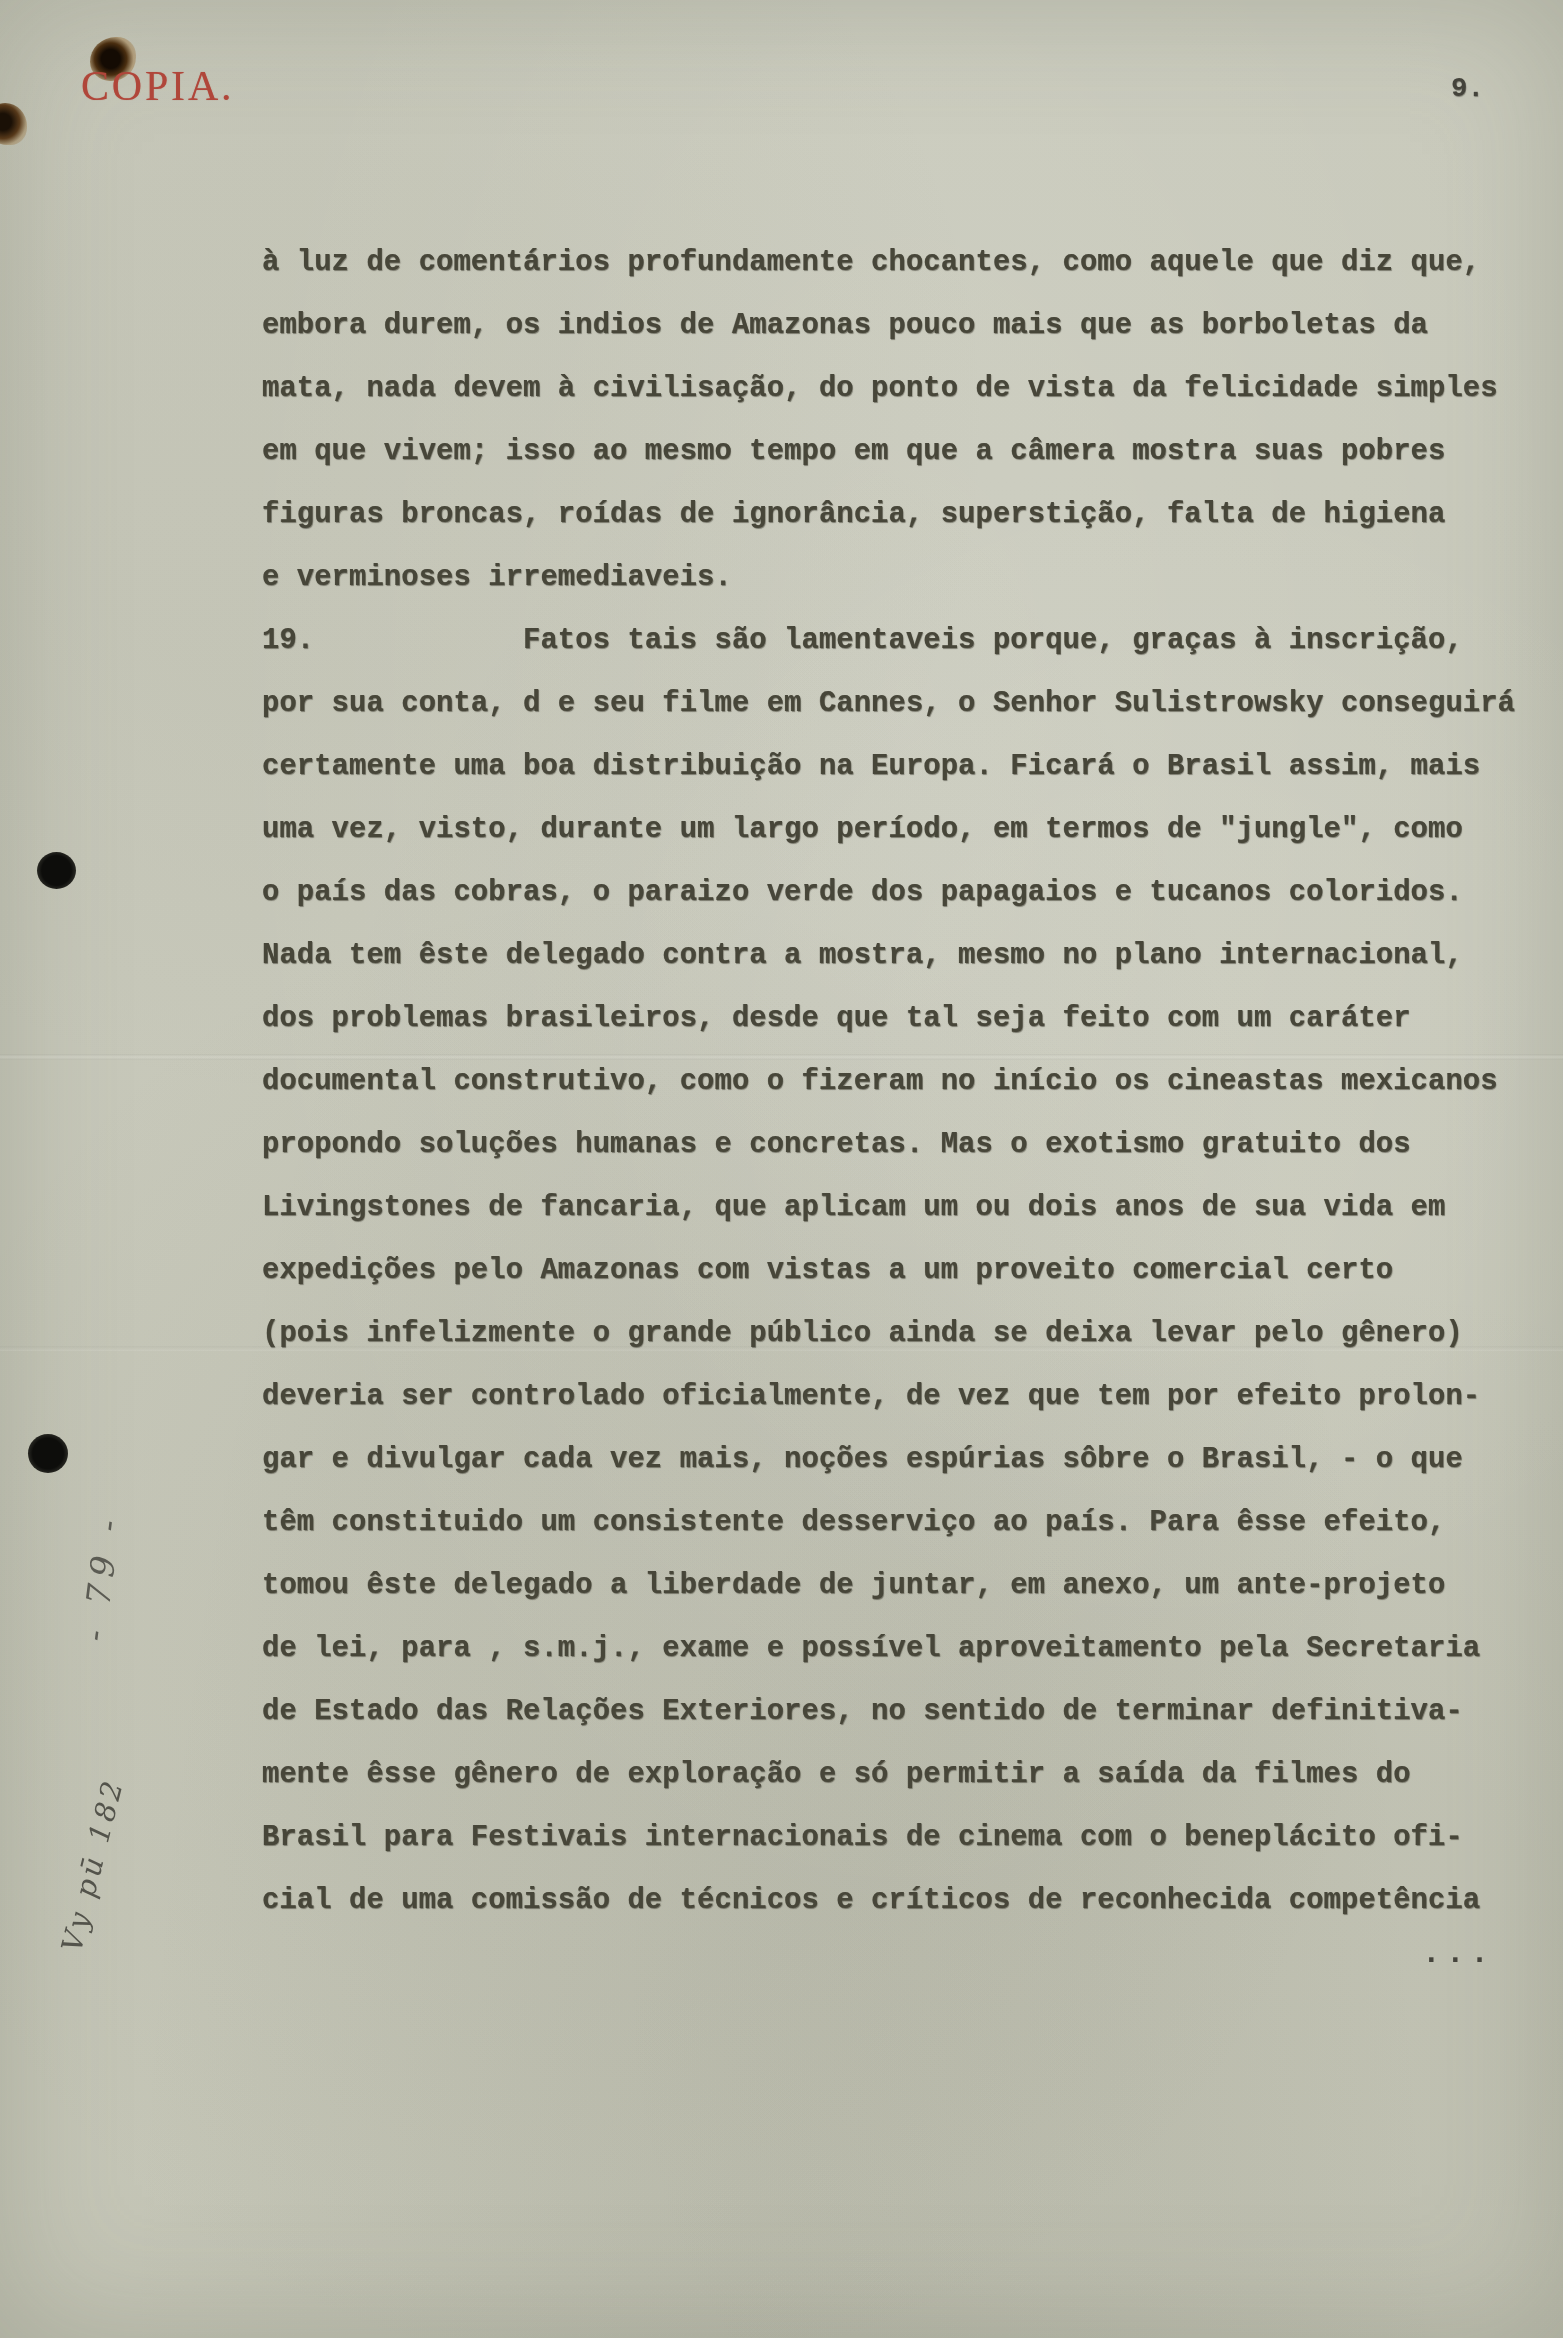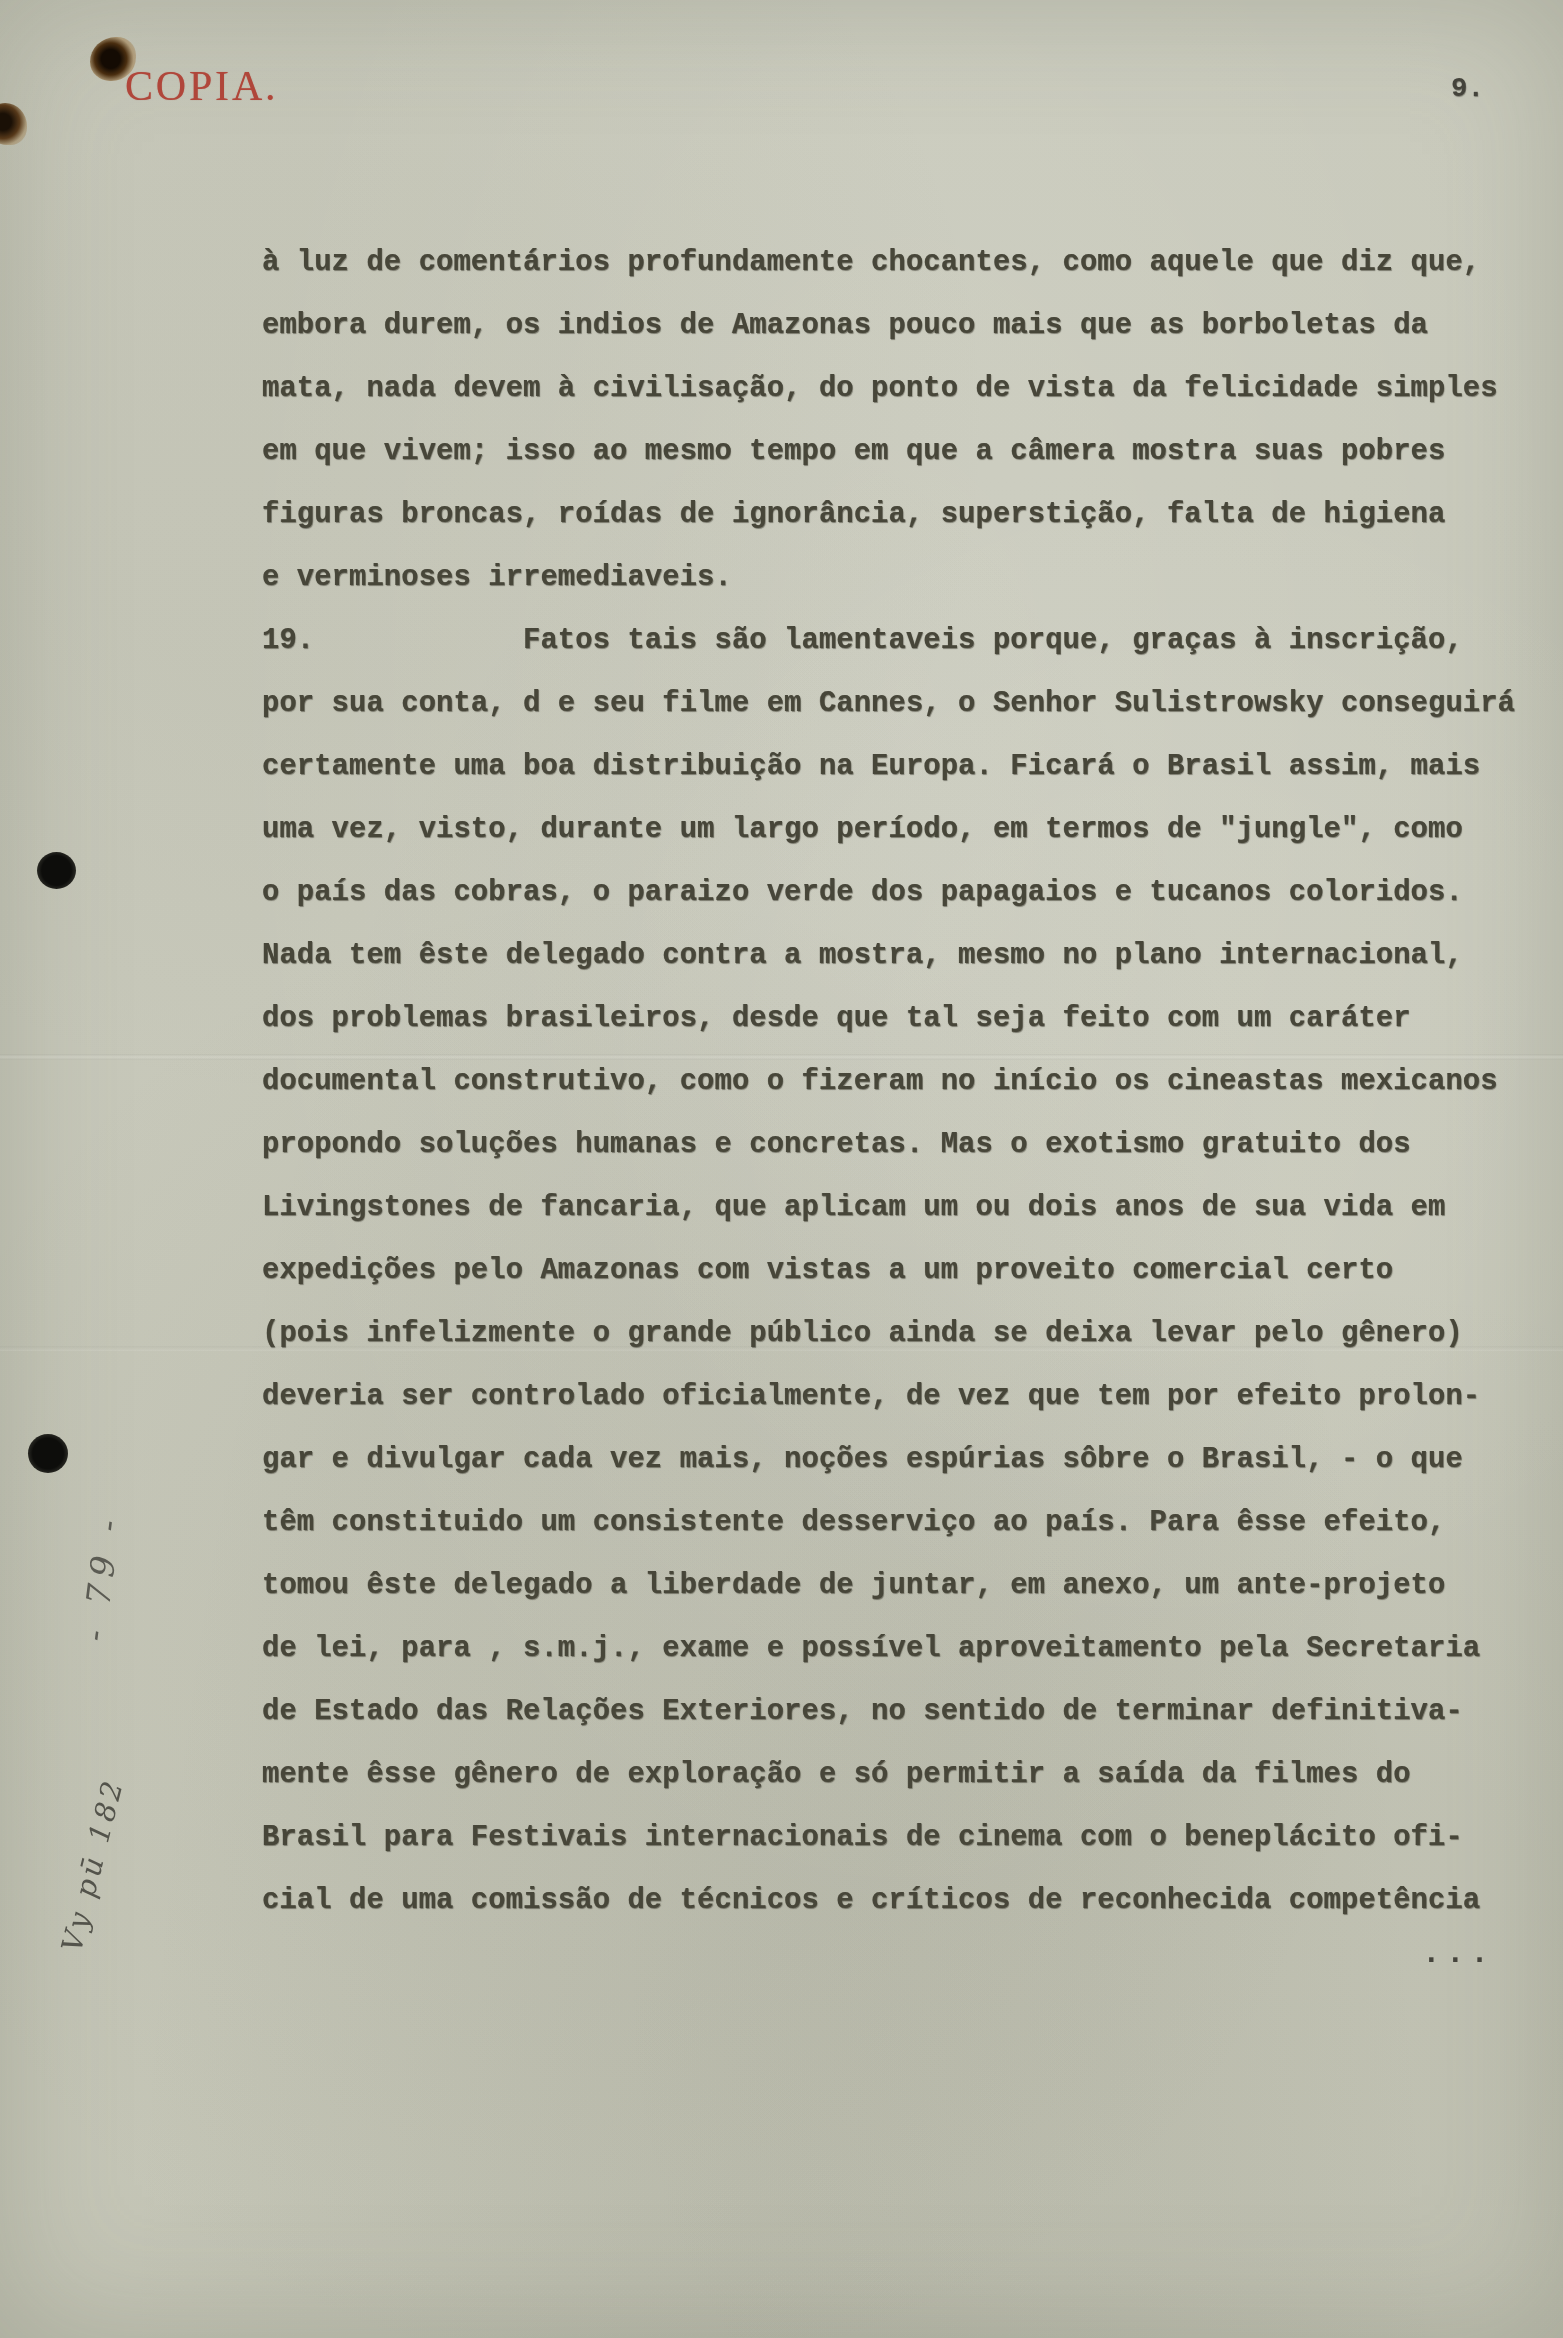--- a/index.html
+++ b/index.html
@@ -34,21 +34,20 @@
   .crease2 {
     position: absolute; left: 0; top: 1346px; width: 1564px; height: 4.6px;
     background: linear-gradient(180deg, rgba(0,0,0,0.03), rgba(255,255,252,0.10));
   }
   .stamp {
     position: absolute; left: 81px; top: 62px;
     font-family: "Liberation Serif", serif;
     font-size: 42px; letter-spacing: 2.8px;
     color: #b0463a;
     text-shadow: 0 0 0.9px rgba(176,70,58,0.55);
-    margin-left: 44px;
   }
   .pagenum {
     position: absolute; left: 1451px; top: 73px;
     font-size: 27.5px; font-weight: bold; color: #44433b;
     text-shadow: 0.5px 0.5px 0.9px rgba(55,54,46,0.5);
   }
   .text-block {
     position: absolute; left: 262px; top: 231px; width: 1377px;
   }
   .tline {

